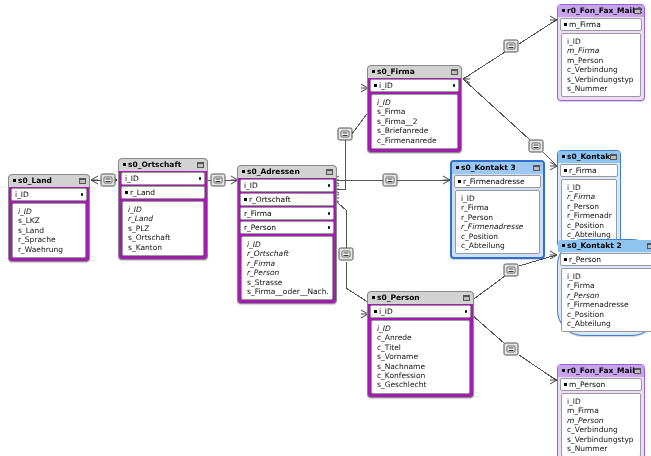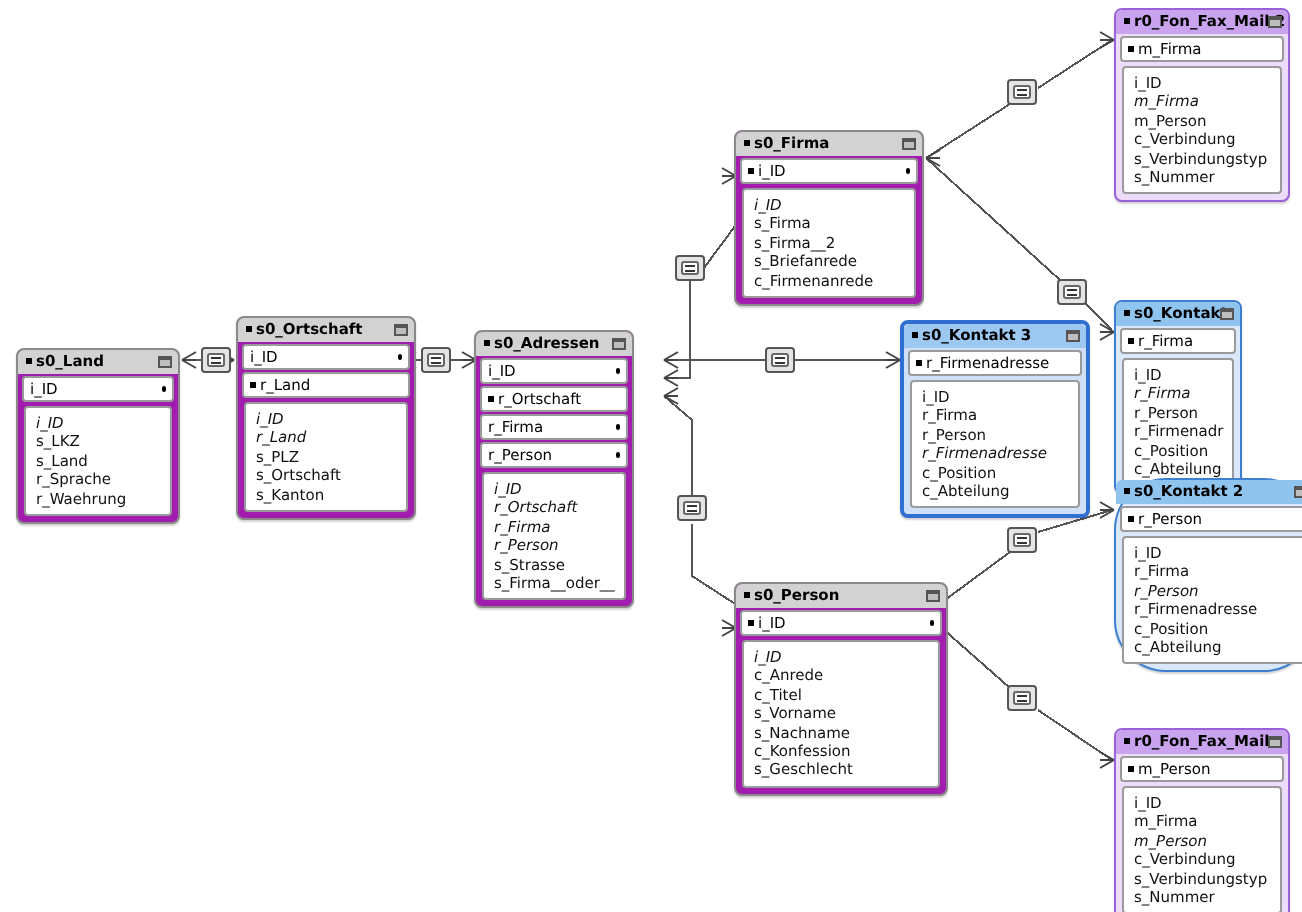--- a/index.html
+++ b/index.html
@@ -181,21 +181,21 @@
         <div class="keyrow"><span>i_ID</span><span class="rdot"></span></div>
         <div class="keyrow nodot"><span class="kb"></span><span>r_Land</span></div>
         <div class="fields">
           <div class="f it">i_ID</div>
           <div class="f it">r_Land</div>
           <div class="f">s_PLZ</div>
           <div class="f">s_Ortschaft</div>
           <div class="f">s_Kanton</div>
         </div>
       </div>
-      <div class="tbl " style="left: 237px; top: 165px; width: 80px;">
+      <div class="tbl " style="left: 237px; top: 165px; width: 100px;">
         <div class="hdr"><span class="bullet"></span><span>s0_Adressen</span><span class="wicon"></span></div>
         <div class="keyrow"><span>i_ID</span><span class="rdot"></span></div>
         <div class="keyrow nodot"><span class="kb"></span><span>r_Ortschaft</span></div>
         <div class="keyrow"><span>r_Firma</span><span class="rdot"></span></div>
         <div class="keyrow"><span>r_Person</span><span class="rdot"></span></div>
         <div class="fields">
           <div class="f it">i_ID</div>
           <div class="f it">r_Ortschaft</div>
           <div class="f it">r_Firma</div>
           <div class="f it">r_Person</div>

